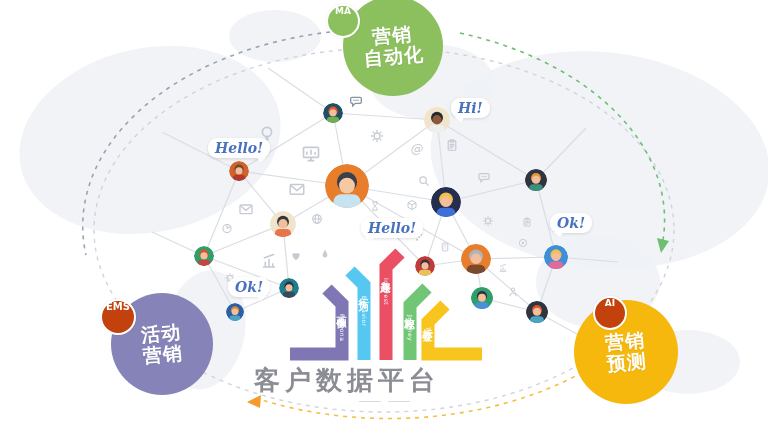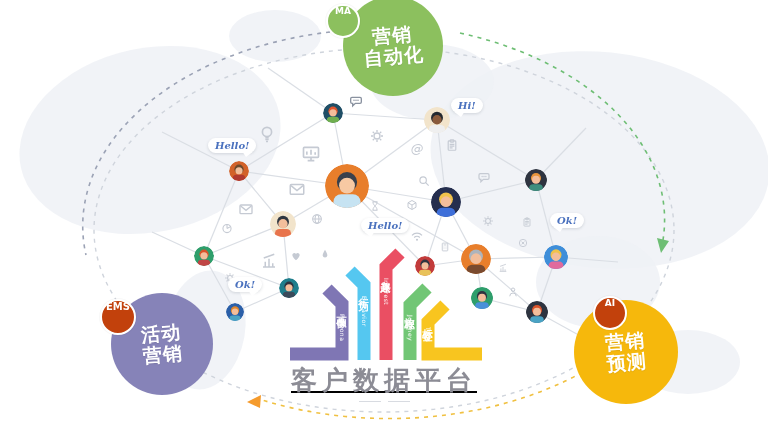--- a/index.html
+++ b/index.html
@@ -9,34 +9,34 @@
   
   .bubble{position:absolute;border-radius:50%;display:flex;flex-direction:column;
           align-items:center;justify-content:center;color:#fff;font-weight:bold;
           text-align:center;line-height:1.12;z-index:6;}
   .bubble .bl{transform:rotate(-5deg);font-size:19px;letter-spacing:1px;
               text-shadow:0 1px 1px rgba(0,0,0,.08);}
   .badge{position:absolute;border-radius:50%;border:2.5px solid #fff;color:#fff;
          display:flex;align-items:flex-start;justify-content:center;font-weight:bold;
          z-index:7;box-shadow:0 0 0 1px rgba(0,0,0,0.03);}
   
-  .title-wrap{position:absolute;left:254px;top:363px;width:260px;text-align:center;z-index:8;text-decoration:underline;}
+  .title-wrap{position:absolute;left:254px;top:363px;width:260px;text-align:left;z-index:8;}
   .title{font-size:26px;font-weight:bold;color:#8C8C95;letter-spacing:5px;}
   .subtitle{margin-top:3px;font-size:8px;color:#B9BCC4;letter-spacing:2.4px;
             display:flex;align-items:center;justify-content:center;gap:7px;}
   .subtitle .rule{display:inline-block;width:22px;height:1px;background:#D8DBE1;}
   
   .rlabel{position:absolute;writing-mode:vertical-rl;text-orientation:mixed;color:#fff;
           z-index:5;display:flex;align-items:center;}
   .rlabel .zh{font-size:10.5px;font-weight:bold;letter-spacing:2px;}
   .rlabel .en{font-size:6px;letter-spacing:.5px;margin-top:2px;opacity:.95;}
   
   .speech{position:absolute;background:#fff;border-radius:9px;color:#4A71BE;
           font-family:"DejaVu Serif","Liberation Serif",serif;font-style:italic;
-          font-weight:bold;font-size:10px;padding:2px 7px;z-index:5;
+          font-weight:bold;font-size:14px;padding:2px 7px;z-index:5;
           box-shadow:0 1px 3px rgba(60,70,90,.18);white-space:nowrap;}
   .speech .tail{position:absolute;width:0;height:0;border:5px solid transparent;
                 border-top-color:#fff;bottom:-9px;}
   .speech .tail.bl{left:5px;transform:skewX(18deg);}
   .speech .tail.br{right:5px;transform:skewX(-18deg);}
 </style>
 </head>
 <body>
 
 <div class="stage">

